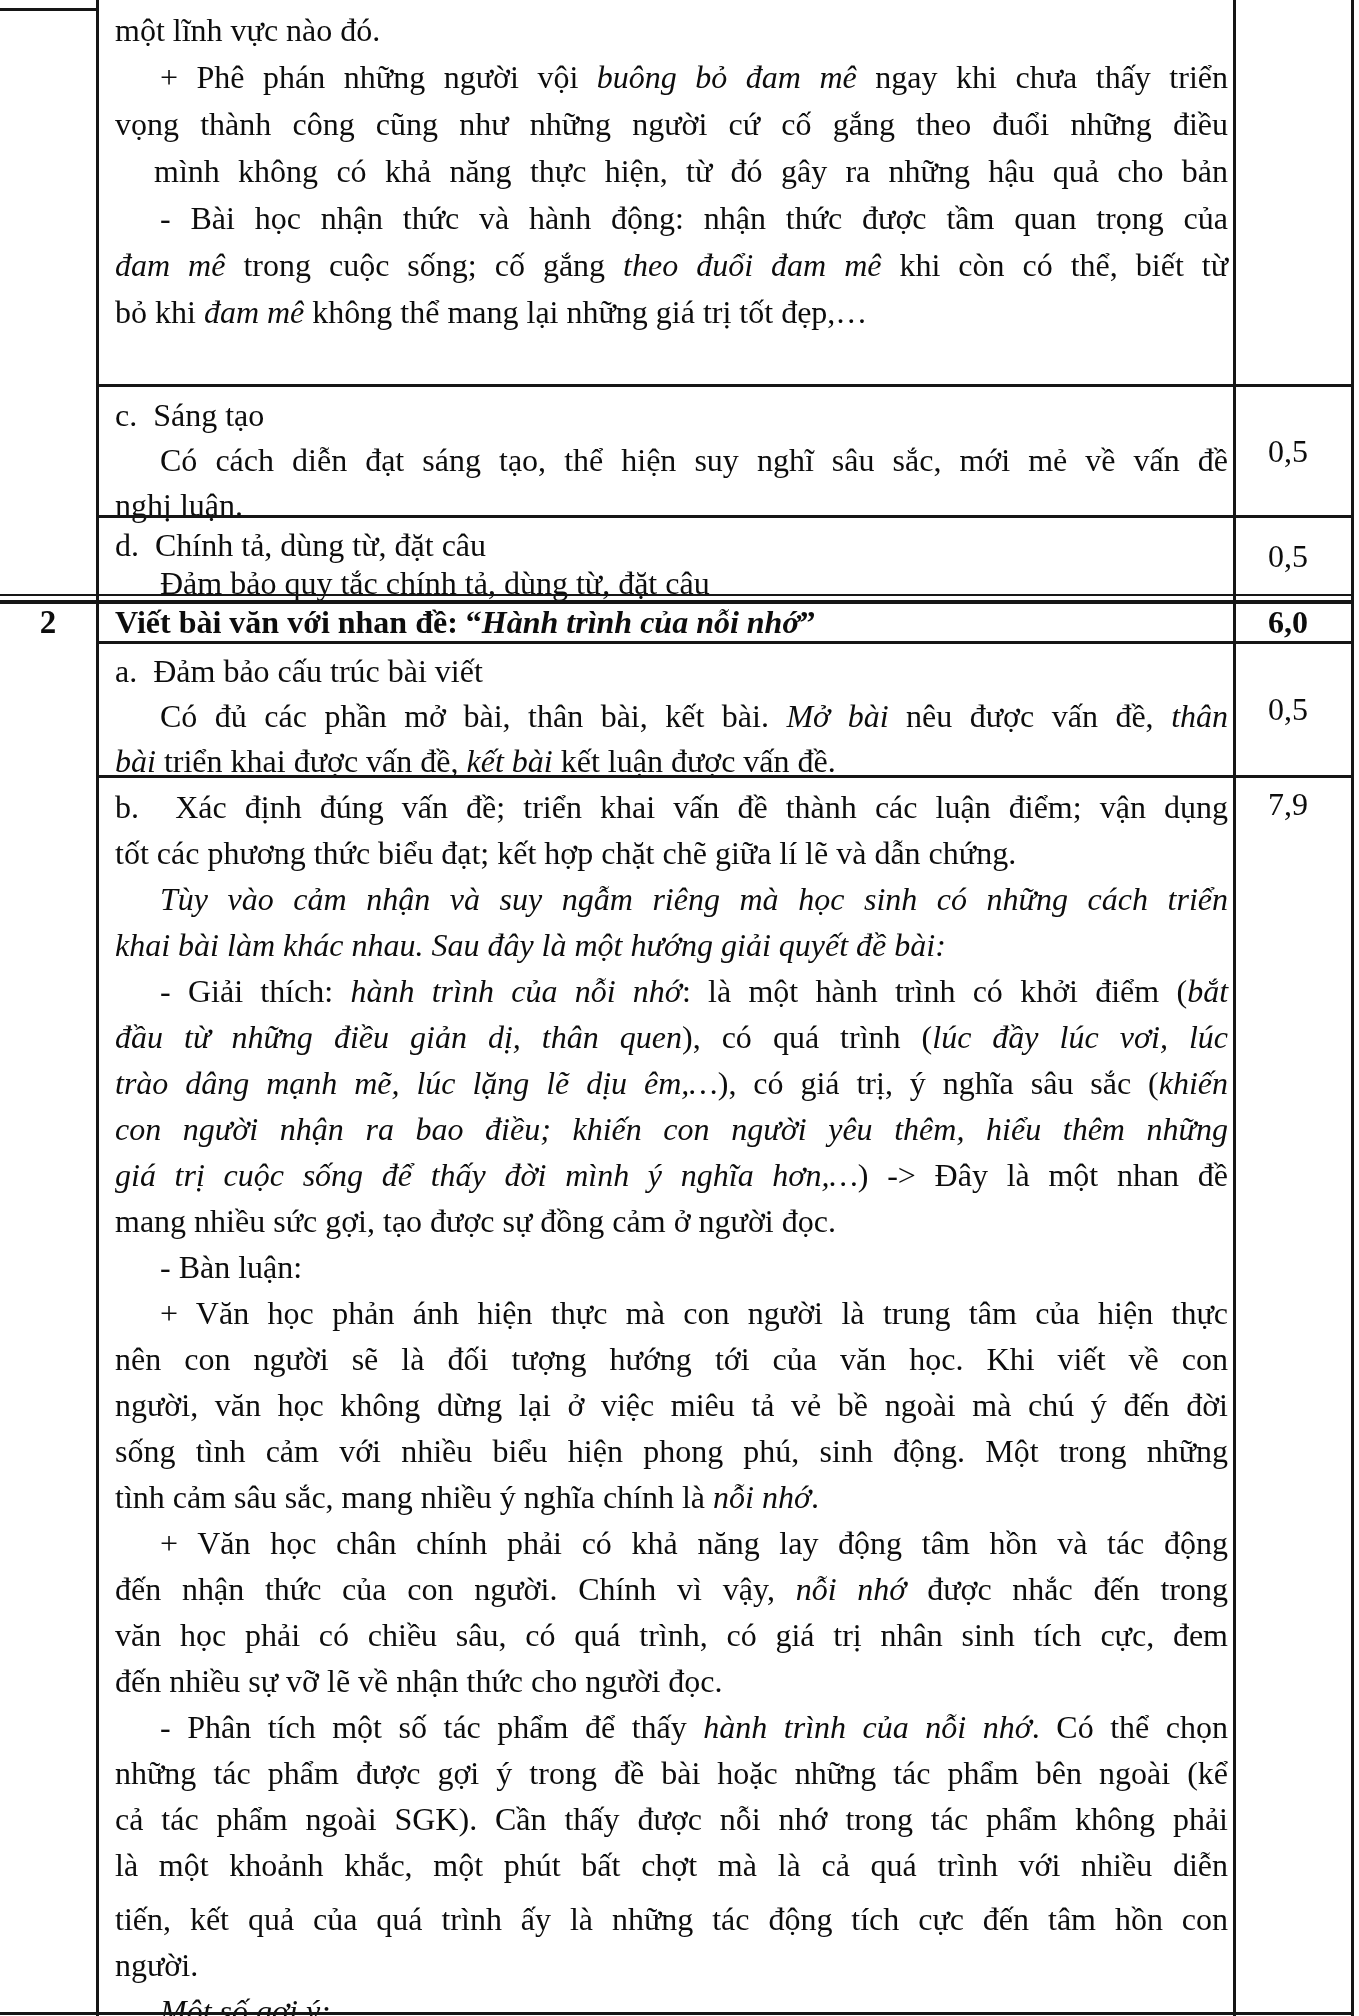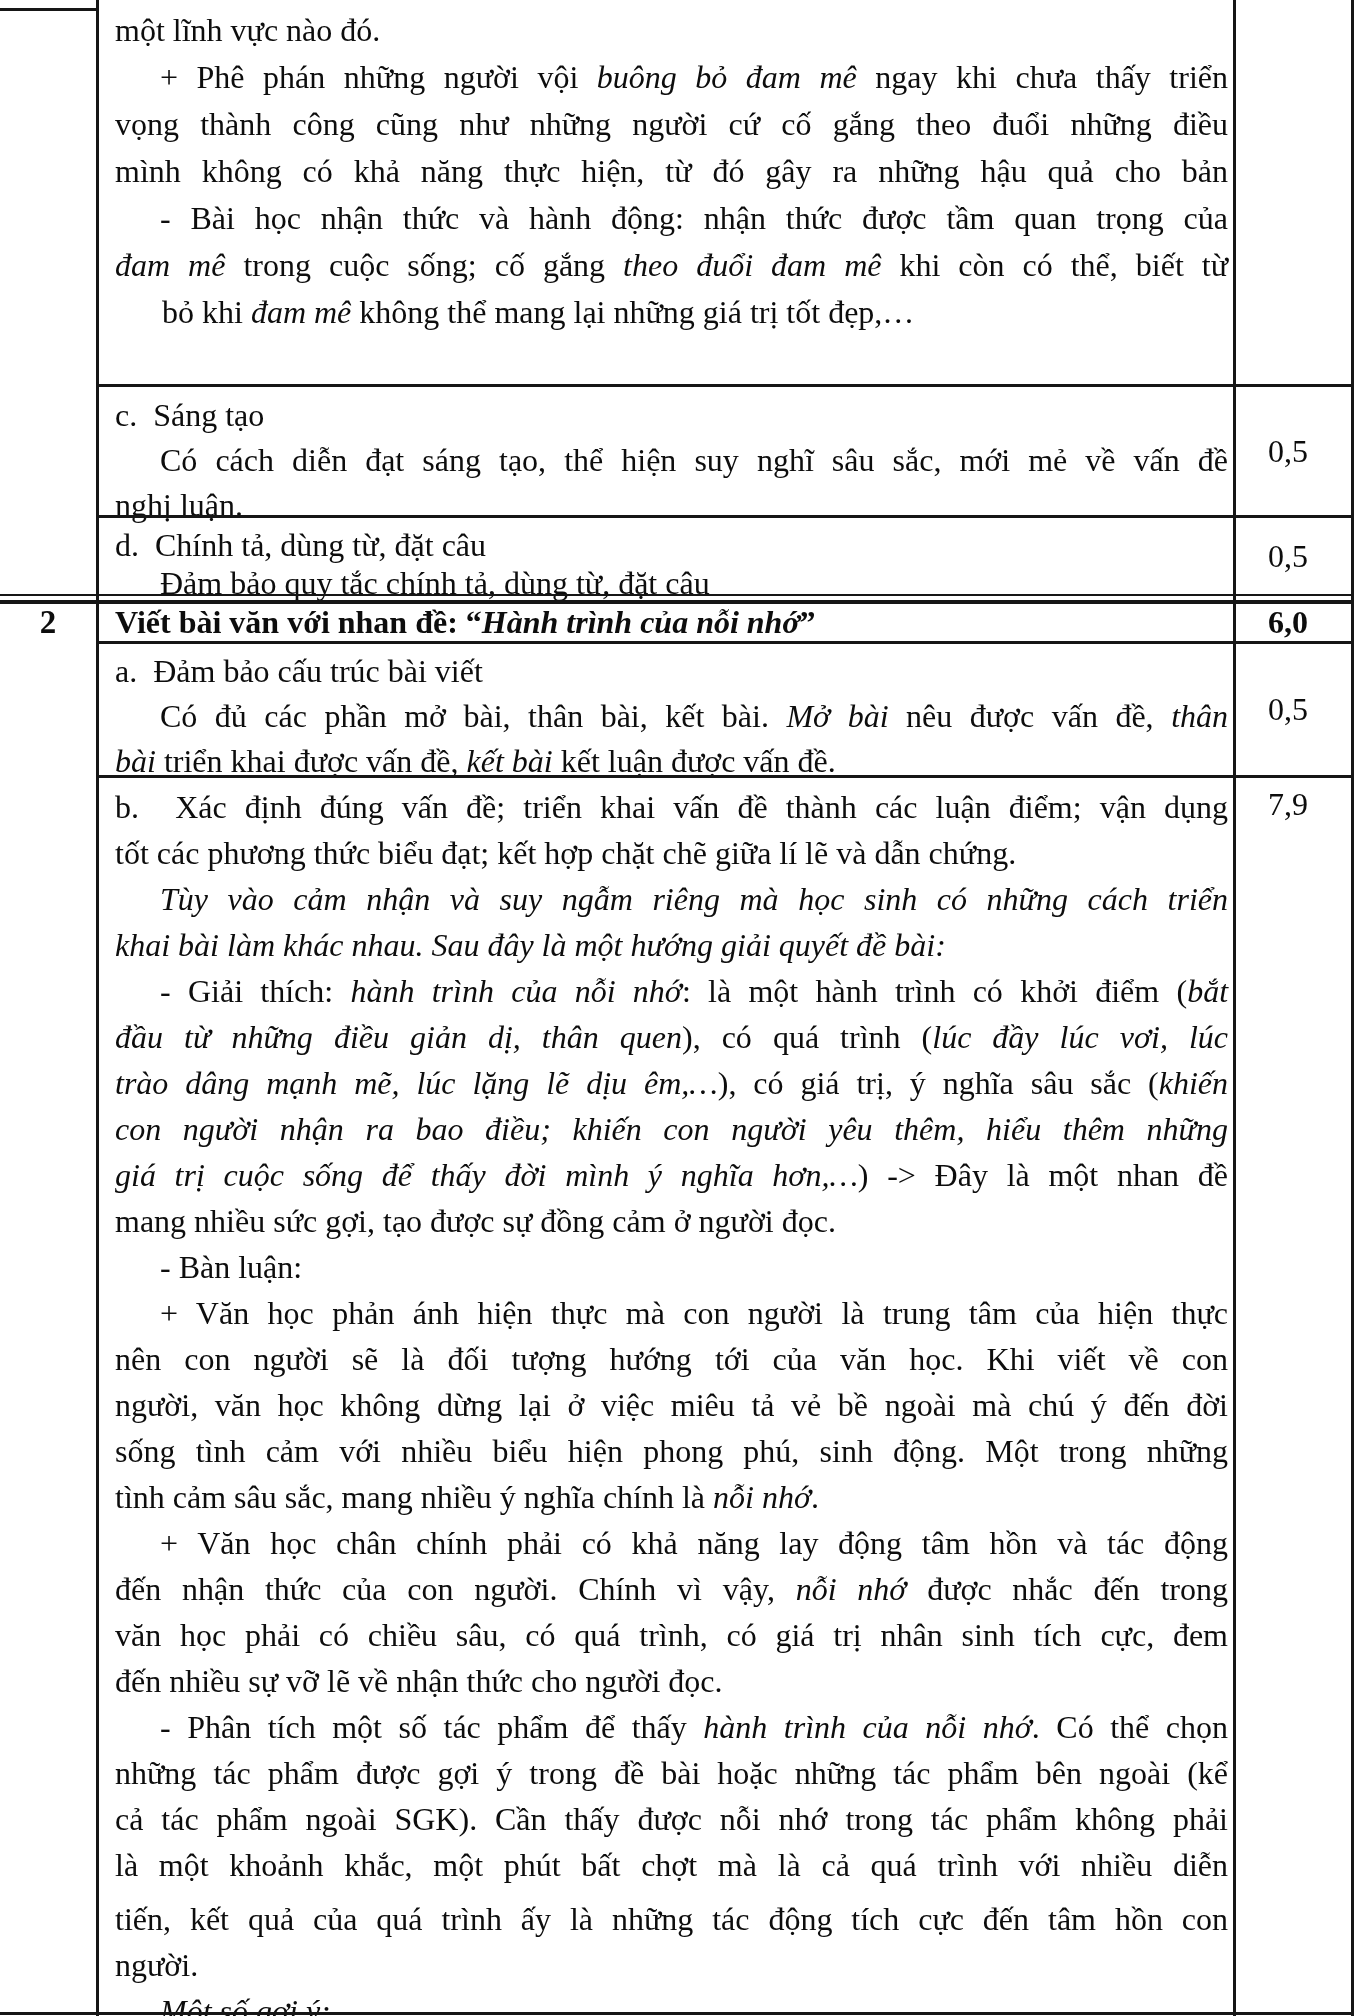--- a/index.html
+++ b/index.html
@@ -35,24 +35,24 @@
   <div class="border" style="left:0;top:600px;width:1354px;height:4px;"></div>
   <div class="border" style="left:96px;top:641px;width:1258px;height:3px;"></div>
   <div class="border" style="left:96px;top:775px;width:1258px;height:3px;"></div>
   <div class="border" style="left:0;top:2012px;width:1354px;height:3px;"></div>
 
   <div id="rows-host">
       <div class="content" style="top: 2px;">
         <div class="line" style="line-height: 47px; padding-top: 5px;"><span class="">một lĩnh vực nào đó.</span></div>
         <div class="line j ind" style="line-height: 47px;"><span class="">+ Phê phán những người vội </span><span class="it ">buông bỏ đam mê</span><span class=""> ngay khi chưa thấy triển</span></div>
         <div class="line j" style="line-height: 47px;"><span class="">vọng thành công cũng như những người cứ cố gắng theo đuổi những điều</span></div>
-        <div class="line j" style="line-height: 47px;"><span class="">mình không có khả năng thực hiện, từ đó gây ra những hậu quả cho bản</span></div>
+        <div class="line j" style="line-height: 47px; margin-left: 39px;"><span class="">mình không có khả năng thực hiện, từ đó gây ra những hậu quả cho bản</span></div>
         <div class="line j ind" style="line-height: 47px;"><span class="">- Bài học nhận thức và hành động: nhận thức được tầm quan trọng của</span></div>
         <div class="line j" style="line-height: 47px;"><span class="it ">đam mê</span><span class=""> trong cuộc sống; cố gắng </span><span class="it ">theo đuổi đam mê</span><span class=""> khi còn có thể, biết từ</span></div>
-        <div class="line" style="line-height: 47px; margin-left: 47px;"><span class="">bỏ khi </span><span class="it ">đam mê</span><span class=""> không thể mang lại những giá trị tốt đẹp,…</span></div>
+        <div class="line" style="line-height: 47px;"><span class="">bỏ khi </span><span class="it ">đam mê</span><span class=""> không thể mang lại những giá trị tốt đẹp,…</span></div>
       </div>
       <div class="content" style="top: 387px;">
         <div class="line" style="line-height: 45px; padding-top: 6px;"><span class="">c.&nbsp; Sáng tạo</span></div>
         <div class="line j ind" style="line-height: 45px;"><span class="">Có cách diễn đạt sáng tạo, thể hiện suy nghĩ sâu sắc, mới mẻ về vấn đề</span></div>
         <div class="line" style="line-height: 45px;"><span class="">nghị luận.</span></div>
       </div>
       <div class="ptscell" style="top: 387px; height: 128px;">0,5</div>
       <div class="content" style="top: 518px;">
         <div class="line" style="line-height: 38px; padding-top: 8px;"><span class="">d.&nbsp; Chính tả, dùng từ, đặt câu</span></div>
         <div class="line ind" style="line-height: 38px;"><span class="">Đảm bảo quy tắc chính tả, dùng từ, đặt câu</span></div>

